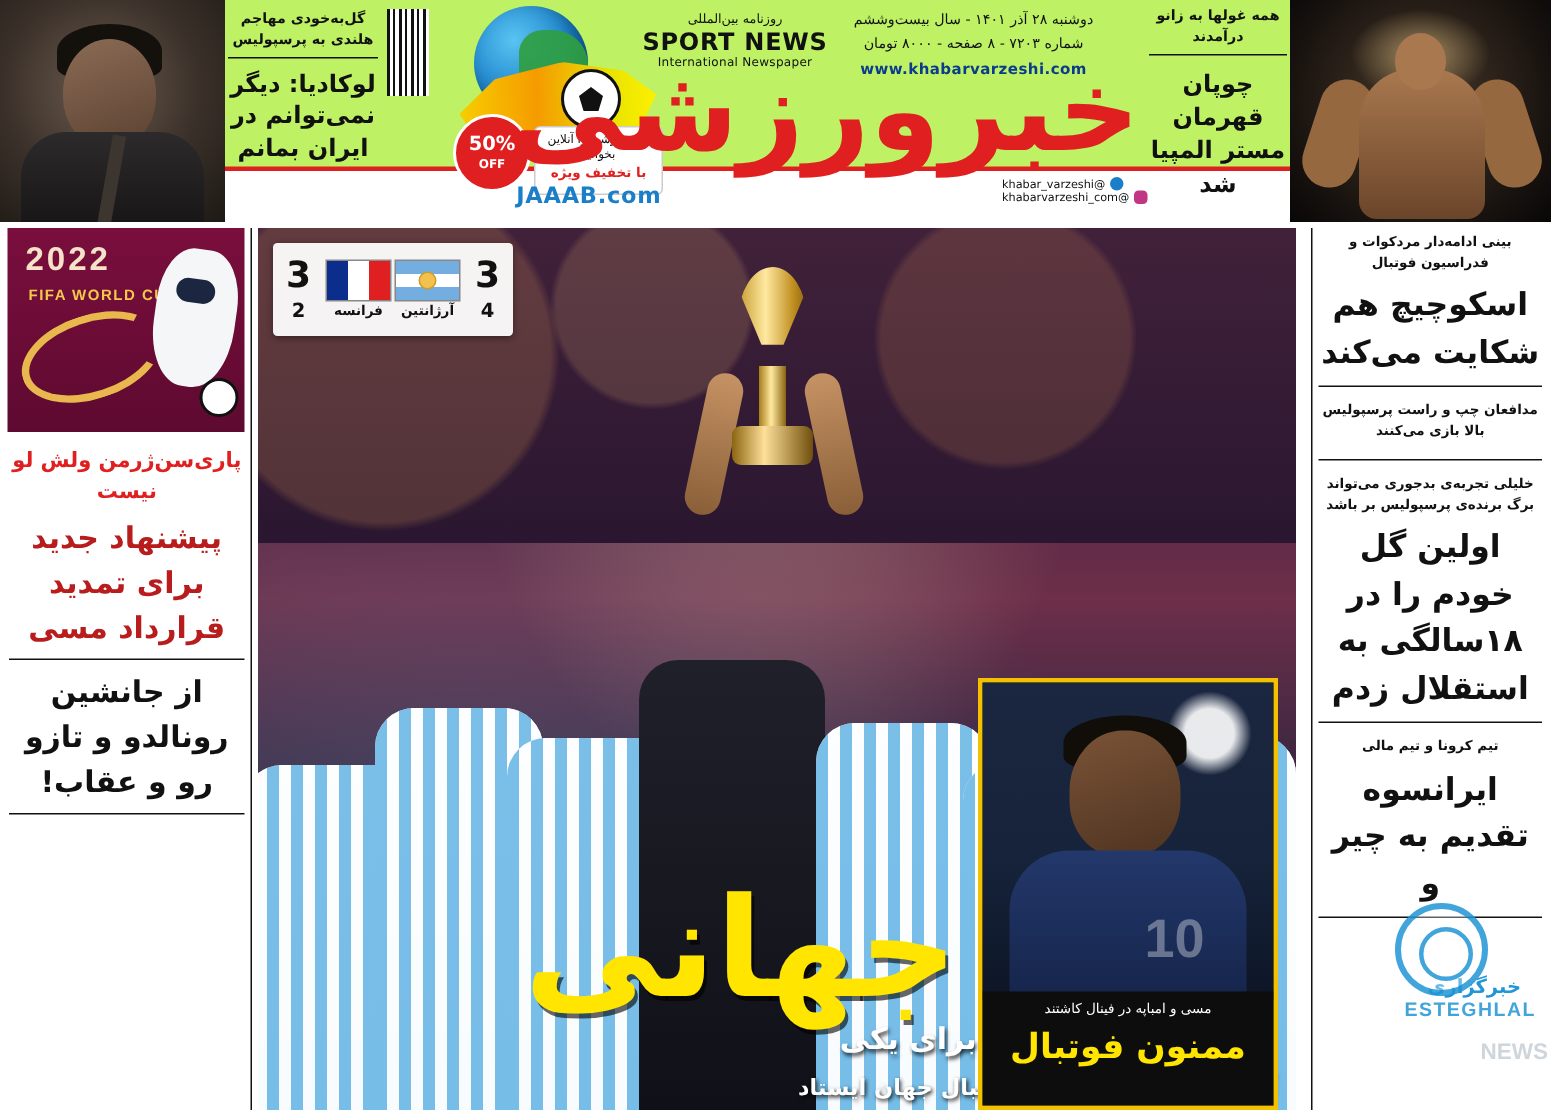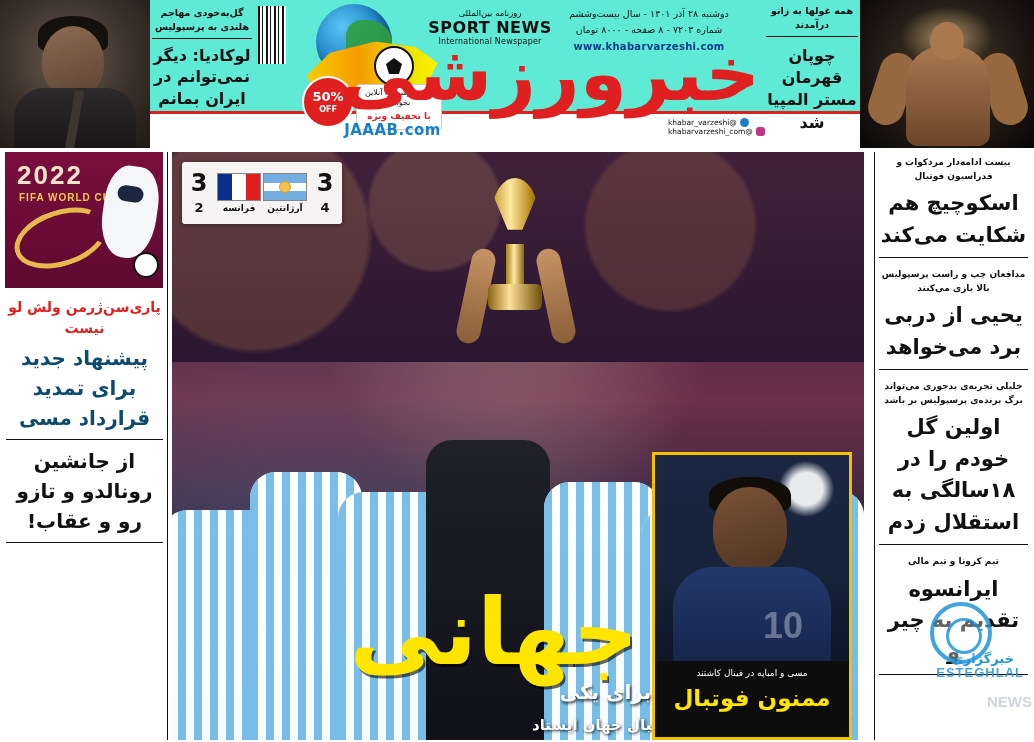--- a/index.html
+++ b/index.html
@@ -13,21 +13,21 @@
     position: relative;
     width: 1034px; height: 742px;
     background: #fff;
     overflow: hidden;
   }
 
   
   .masthead {
     position: absolute; top: 0; left: 0;
     width: 1034px; height: 114px;
-    background: #5eead4;
+    background: #bef264;
     border-bottom: 3px solid #e02020;
   }
   .mh-left-photo {
     position: absolute; left: 0; top: 0;
     width: 150px; height: 148px;
     background:
       radial-gradient(circle at 45% 40%, #6b5a4e 0%, #3a3029 55%, #1d1914 100%);
     overflow: hidden;
   }
   .mh-left-photo .face {
@@ -395,21 +395,21 @@
     background: #fff; border-right: 1px solid #111;
     direction: rtl; text-align: center; padding: 0 4px;
   }
   .wc-banner {
     position: relative; width: 158px; height: 136px;
     background: linear-gradient(180deg,#7a0e3d 0%, #5e0a30 100%);
     overflow: hidden; margin-bottom: 6px;
   }
   .wc-banner .q2022 {
     position: absolute; left: 12px; top: 8px;
-    font-size: 26px; font-weight: bold; color: #f6e2c8;
+    font-size: 22px; font-weight: bold; color: #f6e2c8;
     font-family: "Liberation Sans", sans-serif; letter-spacing: 2px;
   }
   .wc-banner .fifa {
     position: absolute; left: 14px; top: 40px;
     font-size: 10px; font-weight: bold; color: #f2c94c; letter-spacing: 1px;
     font-family: "Liberation Sans", sans-serif;
   }
   .wc-banner .swirl {
     position: absolute; left: 8px; top: 58px; width: 96px; height: 56px;
     border: 5px solid #e8b74e; border-radius: 50%;
@@ -430,21 +430,21 @@
   }
 
   .brief-l { padding-bottom: 6px; margin-bottom: 6px; border-bottom: 1.5px solid #111; }
   .brief-l .kick {
     font-size: 14px; color: #e02020; line-height: 1.5; font-weight: bold;
     padding: 3px 2px 4px;
   }
   .brief-l .head {
     font-size: 20px; font-weight: bold; color: #111; line-height: 1.5;
   }
-  .brief-l .head.red { color: #0c4a6e; }
+  .brief-l .head.red { color: #b91c1c; }
   .brief-l .kick.dark { color: #111; }
 </style>
 </head>
 <body>
 
 <div class="page">
 
   <div class="masthead">
 
     <div class="mh-left-photo">
@@ -519,27 +519,26 @@
       <div class="torso"></div>
       <div class="head"></div>
     </div>
   </div>
 
   <div class="body-area">
 
     <div class="col-right">
 
       <div class="brief">
-        <div class="kick">بیست ادامه‌دار مردکوات و فدراسیون فوتبال</div>
+        <div class="kick">بینی ادامه‌دار مردکوات و فدراسیون فوتبال</div>
         <div class="head">اسکوچیچ هم شکایت می‌کند</div>
       </div>
 
       <div class="brief">
         <div class="kick">مدافعان چپ و راست پرسپولیس بالا بازی می‌کنند</div>
-        <div class="head">یحیی از دربی برد می‌خواهد</div>
       </div>
 
       <div class="brief">
         <div class="kick">خلیلی تجربه‌ی بدجوری می‌تواند برگ برنده‌ی پرسپولیس بر باشد</div>
         <div class="head">اولین گل خودم را در ۱۸سالگی به استقلال زدم</div>
       </div>
 
 
       <div class="brief">
         <div class="kick">تیم کرونا و تیم مالی</div>

